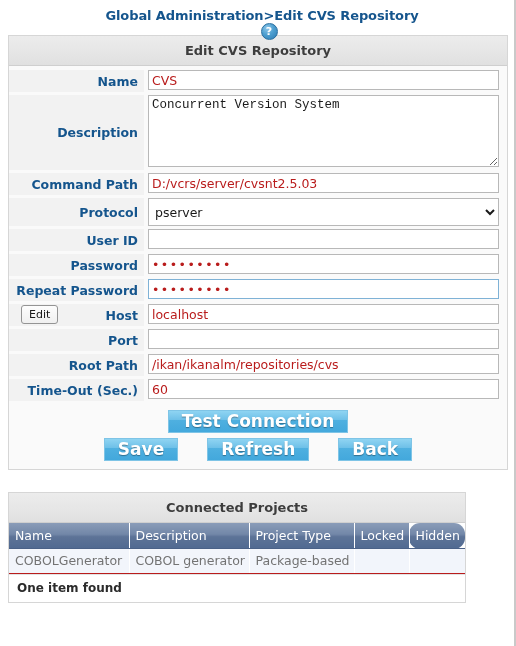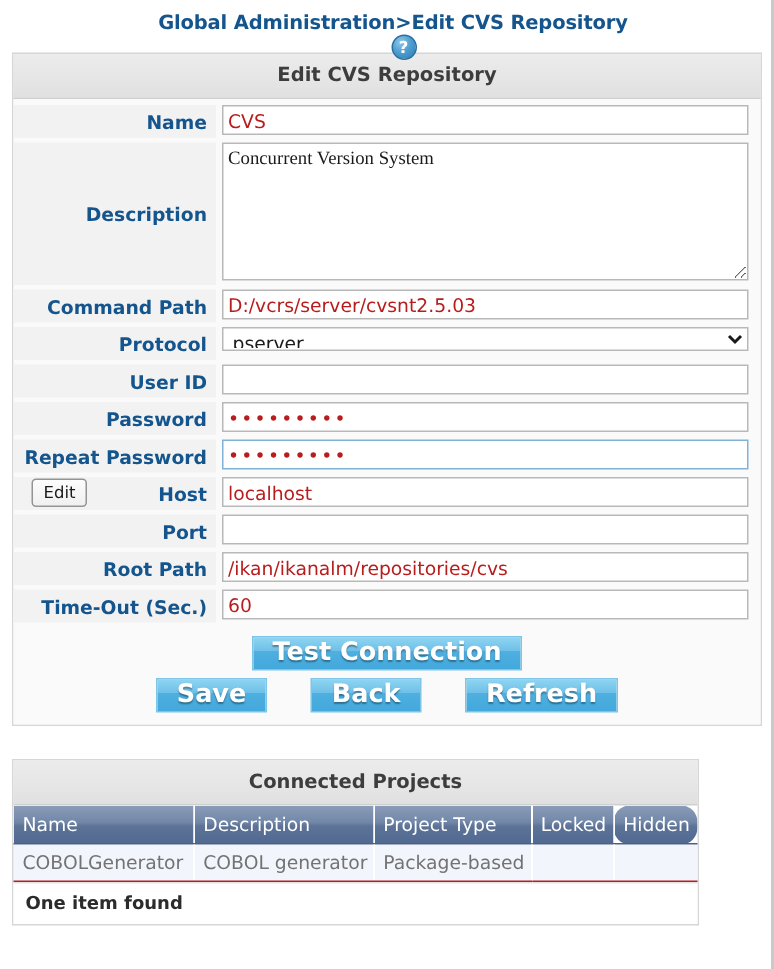--- a/index.html
+++ b/index.html
@@ -123,35 +123,35 @@
     font-size: 12.5px;
     color: #b91c1c;
     padding: 1px 3px;
     outline: none;
   }
   input.txt.focused {
     border: 1px solid #7fb2d6;
   }
   textarea.txtarea {
     width: 100%;
-    height: 92px;
+    height: 72px;
     box-sizing: border-box;
     border: 1px solid #b8b8b8;
     background: #ffffff;
-    font-family: Liberation Serif, serif;
+    font-family: Liberation Mono, monospace;
     font-size: 12.5px;
     color: #1a1a1a;
     padding: 2px 3px;
     resize: both;
     outline: none;
     overflow: auto;
   }
   select.sel {
     width: 100%;
-    height: 16px;
+    height: 28px;
     box-sizing: border-box;
     border: 1px solid #b8b8b8;
     background: #ffffff;
     font-family: "DejaVu Sans", "Liberation Sans", sans-serif;
     font-size: 12.5px;
     color: #1a1a1a;
     padding: 1px 2px;
     outline: none;
   }
   .pwdots {
@@ -354,22 +354,22 @@
         <div class="finput-cell">
           <input class="txt" type="text" value="60" style="">
         </div>
       </div>
 
       <div class="btn-row">
         <button class="abtn">Test Connection</button>
       </div>
       <div class="btn-row second">
         <button class="abtn">Save</button>
+        <button class="abtn">Refresh</button>
         <button class="abtn">Back</button>
-        <button class="abtn">Refresh</button>
       </div>
 
     </div>
   </div>
 
   <div class="panel table-panel">
     <div class="panel-title">Connected Projects</div>
     <table class="cp-table">
       <colgroup>
         <col style="width:120px">

